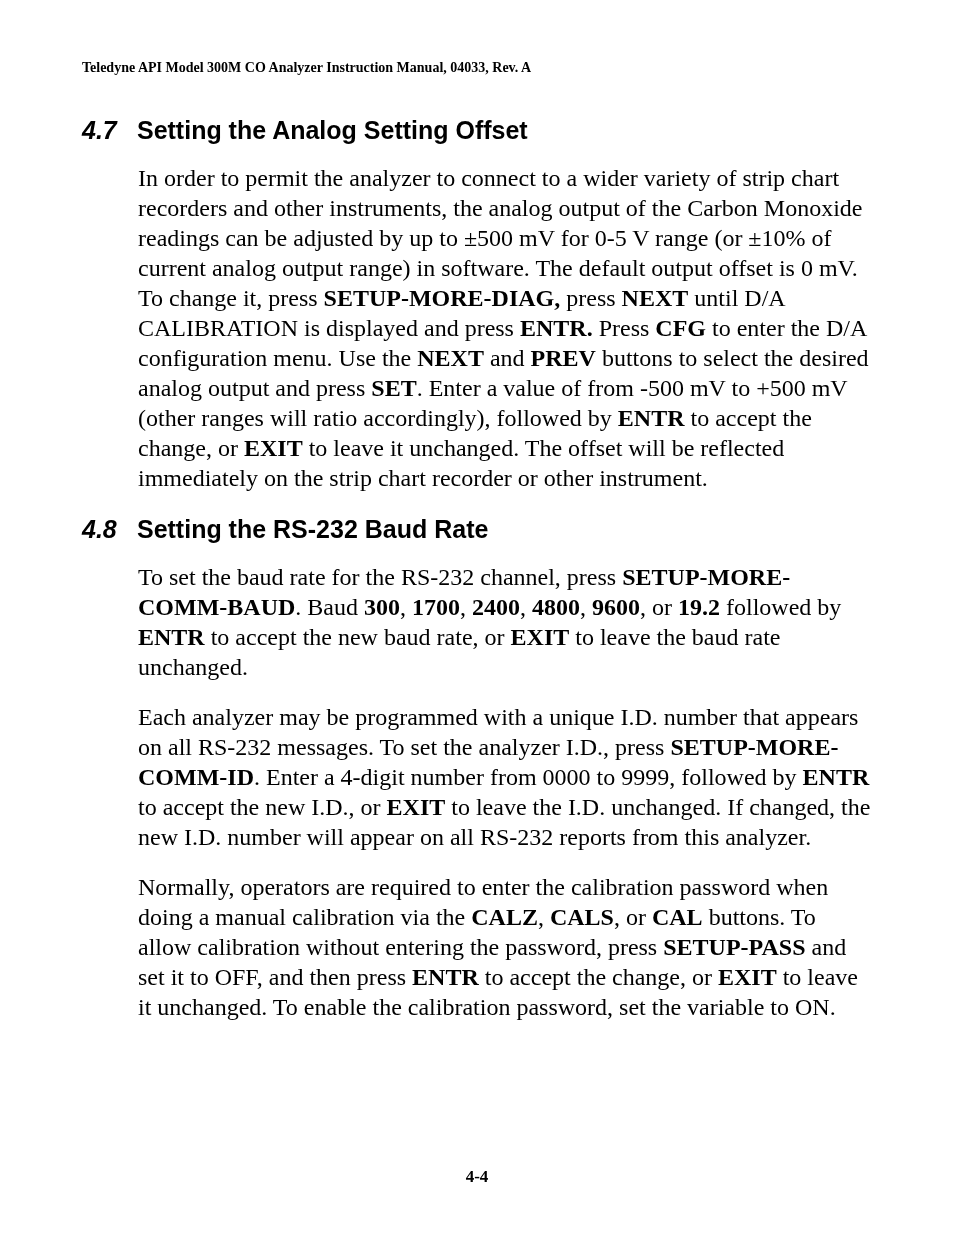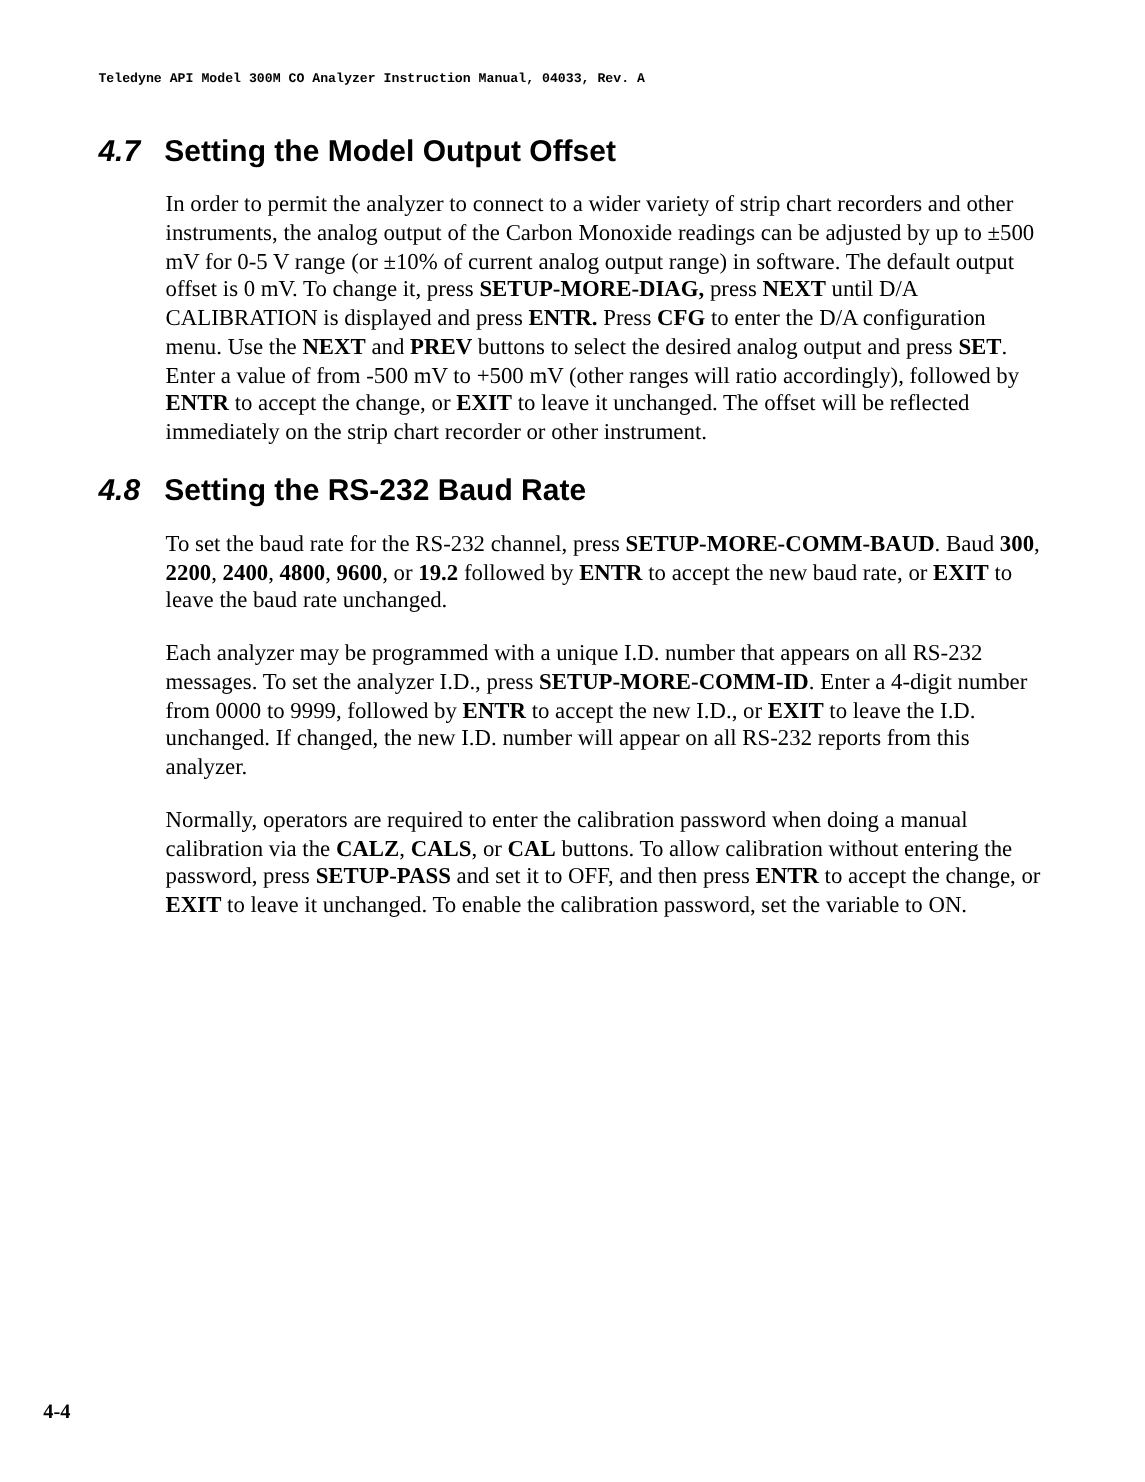--- a/index.html
+++ b/index.html
@@ -10,78 +10,78 @@
     color: #000000;
   }
   .page {
     width: 954px;
     height: 1235px;
     box-sizing: border-box;
     padding: 60px 82px 40px 82px;
     position: relative;
   }
   .running-header {
-    font-family: Liberation Mono, monospace;
+    font-family: Liberation Serif, serif;
     font-weight: bold;
-    font-size: 11px;
+    font-size: 14px;
     margin-bottom: 40px;
   }
   h2.section-heading {
     font-family: Arial, Helvetica, sans-serif;
     font-weight: bold;
     font-size: 25px;
     margin: 22px 0 18px 0;
   }
   .section-heading .num {
     display: inline-block;
     min-width: 48px;
     font-style: italic;
   }
   p.body {
     font-family: "Times New Roman", Times, serif;
-    font-size: 19px;
+    font-size: 24px;
     line-height: 1.25;
     margin: 0 0 20px 56px;
     text-align: left;
   }
   p.body b {
     font-weight: bold;
   }
   .page-number {
     position: absolute;
     bottom: 48px;
     left: 0;
     right: 0;
+    text-align: center;
     font-family: "Times New Roman", Times, serif;
     font-weight: bold;
     font-size: 17px;
-    margin-left: 36px;
   }
 </style>
 </head>
 <body>
 
 <div class="page">
 
   <div class="running-header">Teledyne API Model 300M CO Analyzer Instruction Manual, 04033, Rev. A</div>
 
   <h2 class="section-heading">
     <span class="num">4.7</span>
-    <span>Setting the Model Output Offset</span>
+    <span>Setting the Analog Setting Offset</span>
   </h2>
   <p class="body">
     <span>In order to permit the analyzer to connect to a wider variety of strip chart recorders and other instruments, the analog output of the Carbon Monoxide readings can be adjusted by up to ±500 mV for 0-5 V range (or ±10% of current analog output range) in software. The default output offset is 0 mV. To change it, press </span><b>SETUP-MORE-DIAG,</b><span> press </span><b>NEXT</b><span> until D/A CALIBRATION is displayed and press </span><b>ENTR.</b><span> Press </span><b>CFG</b><span> to enter the D/A configuration menu. Use the </span><b>NEXT</b><span> and </span><b>PREV</b><span> buttons to select the desired analog output and press </span><b>SET</b><span>. Enter a value of from -500 mV to +500 mV (other ranges will ratio accordingly), followed by </span><b>ENTR</b><span> to accept the change, or </span><b>EXIT</b><span> to leave it unchanged. The offset will be reflected immediately on the strip chart recorder or other instrument.</span>
   </p>
 
   <h2 class="section-heading">
     <span class="num">4.8</span>
     <span>Setting the RS-232 Baud Rate</span>
   </h2>
   <p class="body">
-    <span>To set the baud rate for the RS-232 channel, press </span><b>SETUP-MORE-COMM-BAUD</b><span>. Baud </span><b>300</b><span>, </span><b>2200</b><span>, </span><b>2400</b><span>, </span><b>4800</b><span>, </span><b>9600</b><span>, or </span><b>19.2</b><span> followed by </span><b>ENTR</b><span> to accept the new baud rate, or </span><b>EXIT</b><span> to leave the baud rate unchanged.</span>
+    <span>To set the baud rate for the RS-232 channel, press </span><b>SETUP-MORE-COMM-BAUD</b><span>. Baud </span><b>300</b><span>, </span><b>1700</b><span>, </span><b>2400</b><span>, </span><b>4800</b><span>, </span><b>9600</b><span>, or </span><b>19.2</b><span> followed by </span><b>ENTR</b><span> to accept the new baud rate, or </span><b>EXIT</b><span> to leave the baud rate unchanged.</span>
   </p>
 
   <p class="body">
     <span>Each analyzer may be programmed with a unique I.D. number that appears on all RS-232 messages. To set the analyzer I.D., press </span><b>SETUP-MORE-COMM-ID</b><span>. Enter a 4-digit number from 0000 to 9999, followed by </span><b>ENTR</b><span> to accept the new I.D., or </span><b>EXIT</b><span> to leave the I.D. unchanged. If changed, the new I.D. number will appear on all RS-232 reports from this analyzer.</span>
   </p>
 
   <p class="body">
     <span>Normally, operators are required to enter the calibration password when doing a manual calibration via the </span><b>CALZ</b><span>, </span><b>CALS</b><span>, or </span><b>CAL</b><span> buttons. To allow calibration without entering the password, press </span><b>SETUP-PASS</b><span> and set it to OFF, and then press </span><b>ENTR</b><span> to accept the change, or </span><b>EXIT</b><span> to leave it unchanged. To enable the calibration password, set the variable to ON.</span>
   </p>
 

